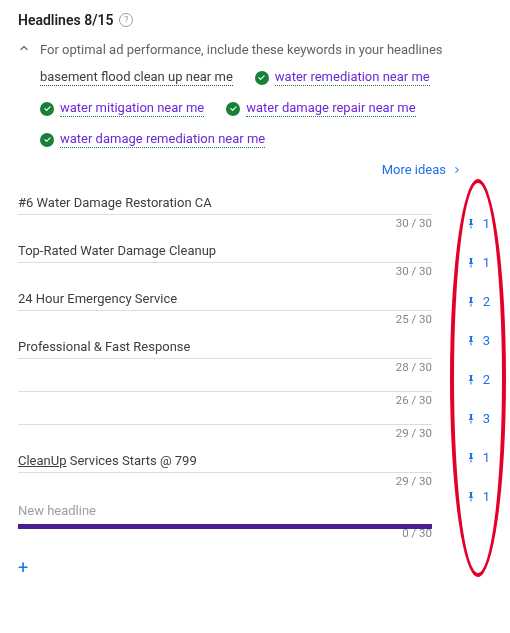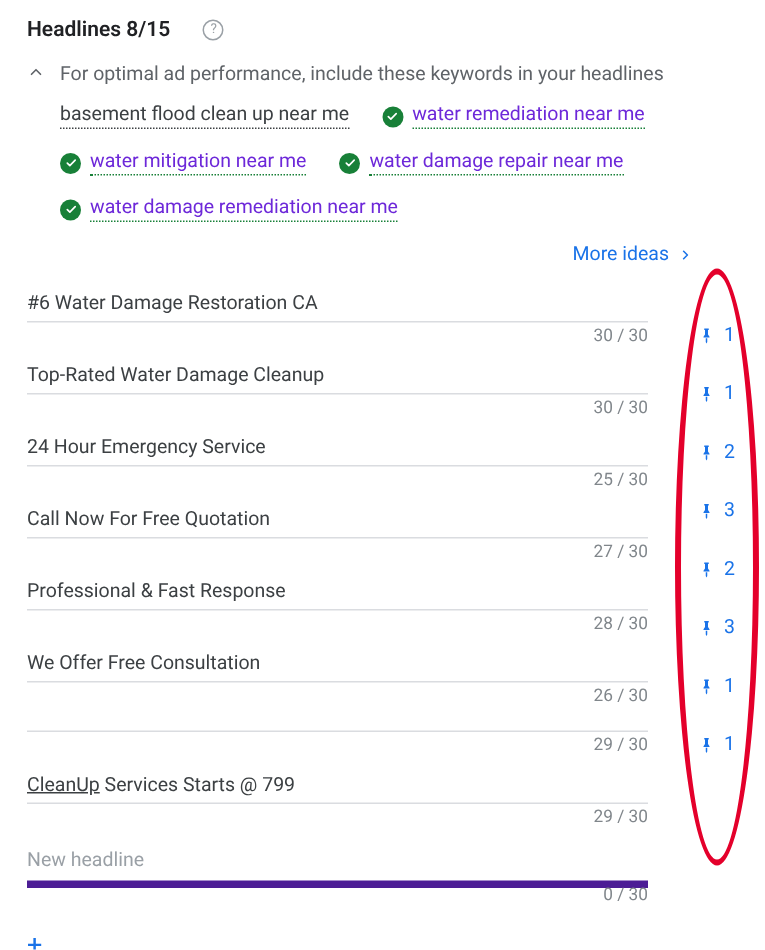--- a/index.html
+++ b/index.html
@@ -9,21 +9,21 @@
       width: 510px;
       height: 633px;
       position: relative;
       padding: 12px 18px 12px 18px;
       color: #3c4043;
       font-size: 13px;
     }
     .header-row {
       display: flex;
       align-items: center;
-      gap: 22px;
+      gap: 6px;
       margin-bottom: 14px;
     }
     .header-title {
       font-weight: 600;
       font-size: 14px;
       color: #202124;
     }
     .help-icon {
       width: 14px; height: 14px;
       border: 1px solid #9aa0a6;
@@ -254,29 +254,24 @@
   </div>
   <div class="hl-row" style="margin-top:18px;">
     <span class="hl-text">Top-Rated Water Damage Cleanup</span>
     <span class="hl-count">30 / 30</span>
   </div>
   <div class="hl-row" style="margin-top:18px;">
     <span class="hl-text">24 Hour Emergency Service</span>
     <span class="hl-count">25 / 30</span>
   </div>
   <div class="hl-row" style="margin-top:18px;">
-    <span class="hl-text">Call Now For Free Quotation</span>
-    <span class="hl-count">27 / 30</span>
-  </div>
-  <div class="hl-row" style="margin-top:18px;">
     <span class="hl-text">Professional &amp; Fast Response</span>
     <span class="hl-count">28 / 30</span>
   </div>
   <div class="hl-row" style="margin-top:18px;">
-    <span class="hl-text">We Offer Free Consultation</span>
     <span class="hl-count">26 / 30</span>
   </div>
   <div class="hl-row" style="margin-top:18px;">
     <span class="hl-count">29 / 30</span>
   </div>
   <div class="hl-row" style="margin-top:18px;">
     <span class="hl-text"><span class="hl-partial-underline">CleanUp</span><span> Services Starts @ 799</span></span>
     <span class="hl-count">29 / 30</span>
   </div>
   <div class="new-hl-row" style="margin-top:18px;">

